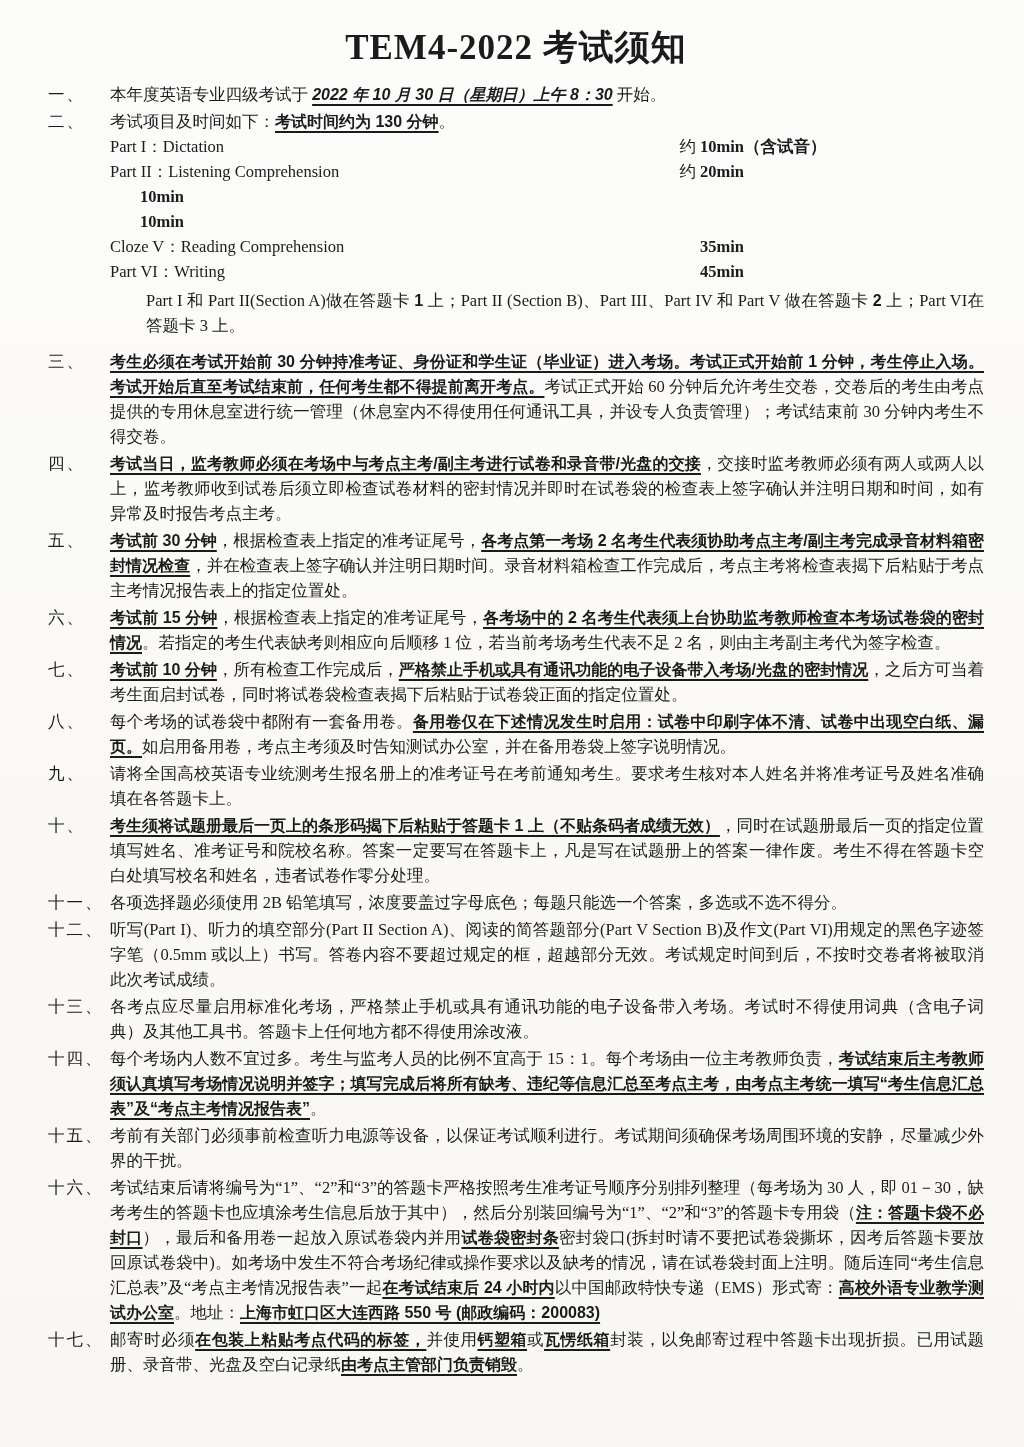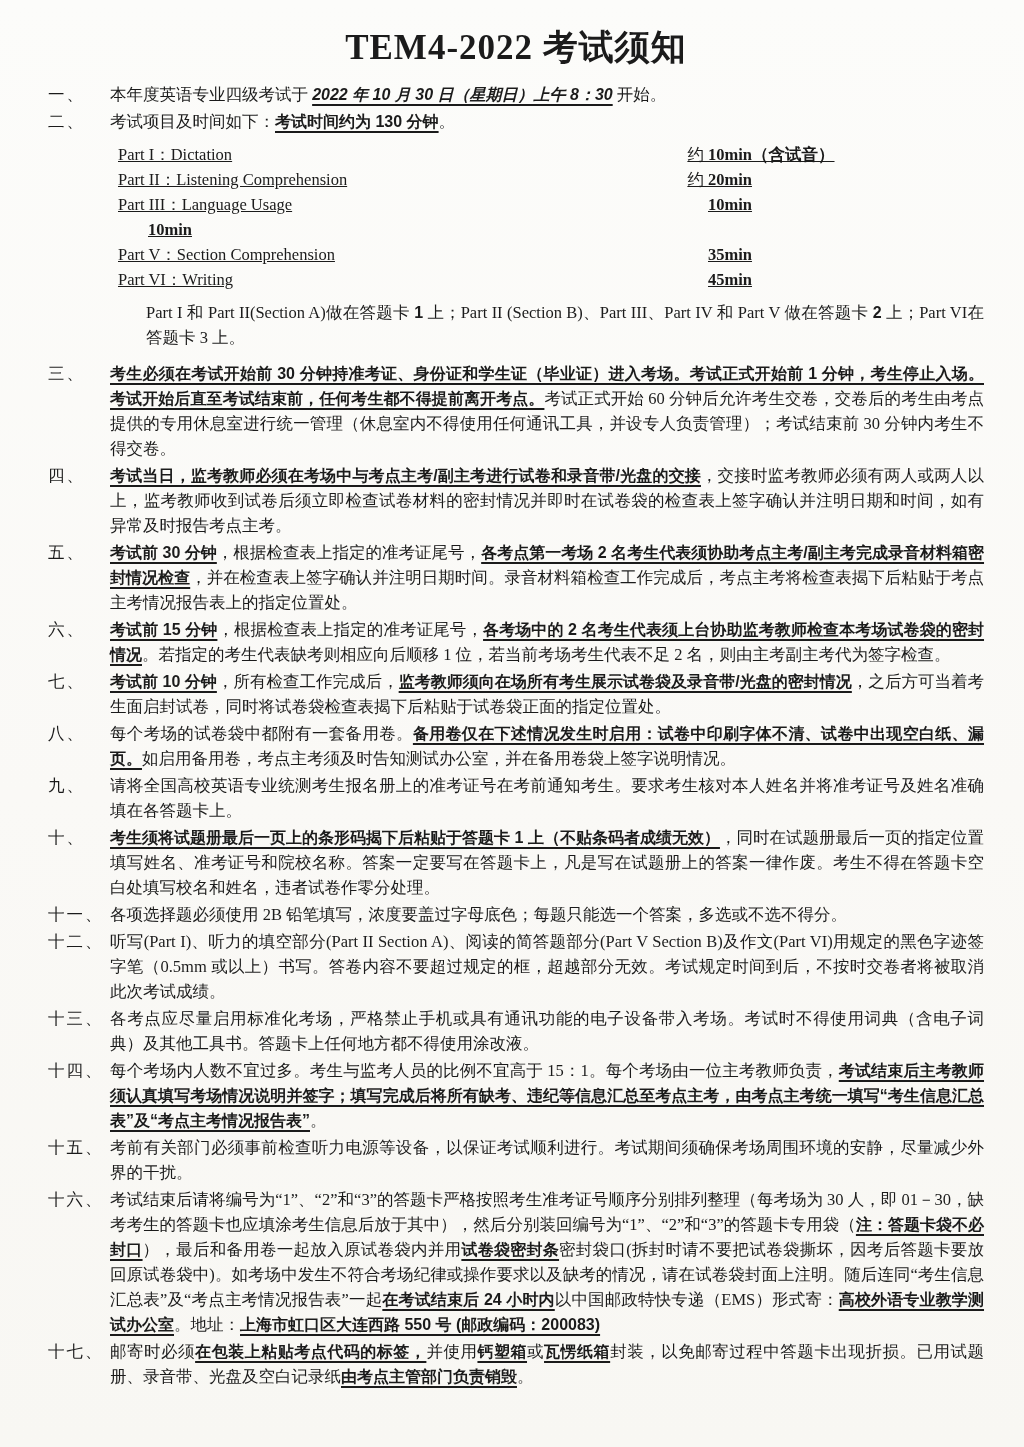--- a/index.html
+++ b/index.html
@@ -45,21 +45,21 @@
     font-weight:700;
     font-family:"Liberation Sans","DejaVu Sans",sans-serif;
     font-size:16px;
   }
   .u{
     text-decoration:underline;
     text-decoration-thickness:1.6px;
     text-underline-offset:4px;
   }
   .i{font-style:italic;}
-  .parts{margin:8px;text-decoration:underline;}
+  .parts{margin:0;}
   .part-row{display:flex;line-height:25px;}
   .part-label{flex:0 0 560px;}
   .part-prefix{flex:0 0 30px;text-align:right;white-space:pre;}
   .part-time{
     font-weight:700;
     font-family:"Liberation Serif","DejaVu Serif",serif;
     white-space:nowrap;
   }
   .note{margin-top:4px;margin-bottom:2px;margin-left:36px;}
 </style>
@@ -84,30 +84,29 @@
               <span class="part-label">Part I：Dictation</span>
               <span class="part-prefix">约 </span>
               <span class="part-time">10min（含试音）</span>
             </div>
             <div class="part-row">
               <span class="part-label">Part II：Listening Comprehension</span>
               <span class="part-prefix">约 </span>
               <span class="part-time">20min</span>
             </div>
             <div class="part-row">
-              <span class="part-label">Part III：Language Usage</span>
               <span class="part-prefix"></span>
               <span class="part-time">10min</span>
             </div>
             <div class="part-row">
               <span class="part-prefix"></span>
               <span class="part-time">10min</span>
             </div>
             <div class="part-row">
-              <span class="part-label">Part V：Section Comprehension</span>
+              <span class="part-label">Cloze V：Reading Comprehension</span>
               <span class="part-prefix"></span>
               <span class="part-time">35min</span>
             </div>
             <div class="part-row">
               <span class="part-label">Part VI：Writing</span>
               <span class="part-prefix"></span>
               <span class="part-time">45min</span>
             </div>
           </div>
           <div class="para note"><span>Part I 和 Part II(Section A)做在答题卡 </span><span class="b">1</span><span> 上；Part II (Section B)、Part III、Part IV 和 Part V 做在答题卡 </span><span class="b">2</span><span> 上；Part VI在答题卡 3 上。</span></div>
@@ -133,21 +132,21 @@
       </div>
       <div class="item">
         <div class="num">六、</div>
         <div class="content">
           <div class="para"><span class="b u">考试前 15 分钟</span><span>，根据检查表上指定的准考证尾号，</span><span class="b u">各考场中的 2 名考生代表须上台协助监考教师检查本考场试卷袋的密封情况</span><span>。若指定的考生代表缺考则相应向后顺移 1 位，若当前考场考生代表不足 2 名，则由主考副主考代为签字检查。</span></div>
         </div>
       </div>
       <div class="item">
         <div class="num">七、</div>
         <div class="content">
-          <div class="para"><span class="b u">考试前 10 分钟</span><span>，所有检查工作完成后，</span><span class="b u">监考教师须向在场所有考生展示试卷袋及录音带/光盘的密封情况</span><span>，之后方可当着考生面启封试卷，同时将试卷袋检查表揭下后粘贴于试卷袋正面的指定位置处。</span></div>
+          <div class="para"><span class="b u">考试前 10 分钟</span><span>，所有检查工作完成后，</span><span class="b u">严格禁止手机或具有通讯功能的电子设备带入考场/光盘的密封情况</span><span>，之后方可当着考生面启封试卷，同时将试卷袋检查表揭下后粘贴于试卷袋正面的指定位置处。</span></div>
         </div>
       </div>
       <div class="item">
         <div class="num">八、</div>
         <div class="content">
           <div class="para"><span>每个考场的试卷袋中都附有一套备用卷。</span><span class="b u">备用卷仅在下述情况发生时启用：试卷中印刷字体不清、试卷中出现空白纸、漏页。</span><span>如启用备用卷，考点主考须及时告知测试办公室，并在备用卷袋上签字说明情况。</span></div>
         </div>
       </div>
       <div class="item">
         <div class="num">九、</div>

